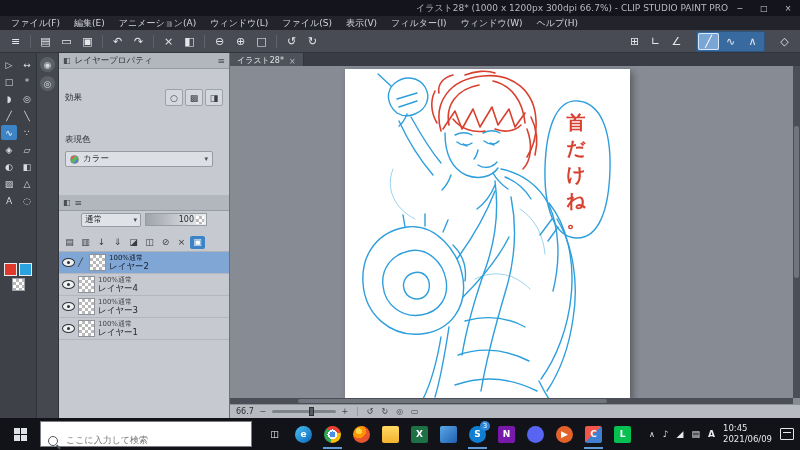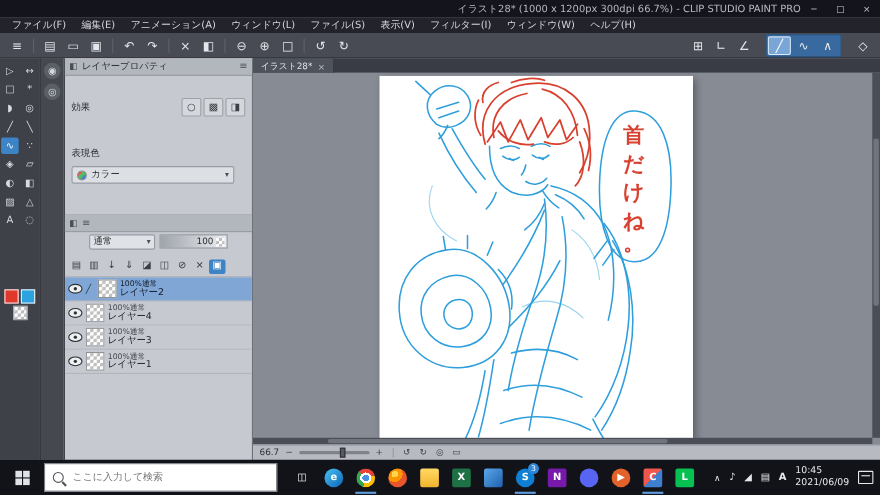--- a/index.html
+++ b/index.html
@@ -87,21 +87,21 @@
   .statusbar{position:absolute;left:0;right:0;bottom:0;height:14px;background:#b7bac1;border-top:1px solid #8e9299;display:flex;align-items:center;padding:0 6px;gap:3px;font-size:8px;color:#2d3035;box-sizing:border-box}
   .st-btn{width:12px;height:11px;display:flex;align-items:center;justify-content:center;font-size:8px;color:#3c3f45}
   .st-slider{width:64px;height:3px;background:#7f848b;border-radius:2px;position:relative}
   .st-thumb{position:absolute;left:58%;top:-3px;width:5px;height:9px;background:#565a60;border:1px solid #2f3136;box-sizing:border-box}
   .st-sep{width:1px;height:9px;background:#979ba1;margin:0 3px}
   
   .taskbar{position:absolute;left:0;right:0;bottom:0;height:32px;background:#121219;display:flex;align-items:center}
   .start{width:40px;height:100%;display:flex;align-items:center;justify-content:center}
   .win-logo{width:13px;height:13px;display:grid;grid-template-columns:6px 6px;grid-template-rows:6px 6px;gap:1px}
   .win-logo span{background:#dfe2e7}
-  .searchbox{width:212px;height:26px;background:#fff;border:1px solid #7a7d83;display:flex;align-items:center;gap:6px;padding:0 7px;box-sizing:border-box}
+  .searchbox{width:212px;height:26px;background:#fff;border:1px solid #7a7d83;display:flex;align-items:flex-end;gap:6px;padding:0 7px;box-sizing:border-box}
   .mag{width:8px;height:8px;border:1.5px solid #54575d;border-radius:50%;position:relative;flex:none}
   .mag::after{content:"";position:absolute;width:5px;height:1.5px;background:#54575d;right:-4px;bottom:-2px;transform:rotate(45deg)}
   .searchbox input{border:0;outline:0;flex:1;font-size:9px;color:#4c4f55;font-family:inherit;background:transparent;min-width:0}
   .apps{display:flex;align-items:center;margin-left:8px}
   .app{width:29px;height:30px;display:flex;align-items:center;justify-content:center;position:relative}
   .app.running::after{content:"";position:absolute;left:5px;right:5px;bottom:0;height:2px;background:#5f9bd6}
   .app-ico{width:17px;height:17px;display:flex;align-items:center;justify-content:center;font-size:9px;font-weight:bold;color:#fff}
   .badge{position:absolute;right:2px;top:2px;min-width:10px;height:10px;border-radius:5px;background:#2f86d6;color:#fff;font-size:7px;display:flex;align-items:center;justify-content:center;padding:0 1px;box-sizing:border-box}
   .tray{margin-left:auto;display:flex;align-items:center;gap:8px;padding-right:6px;color:#e6e8ec}
   .tray-chevron{font-size:8px}

